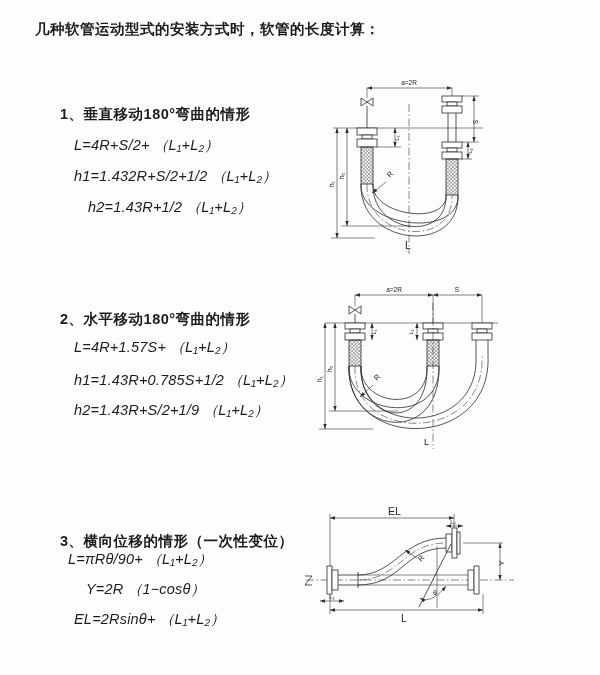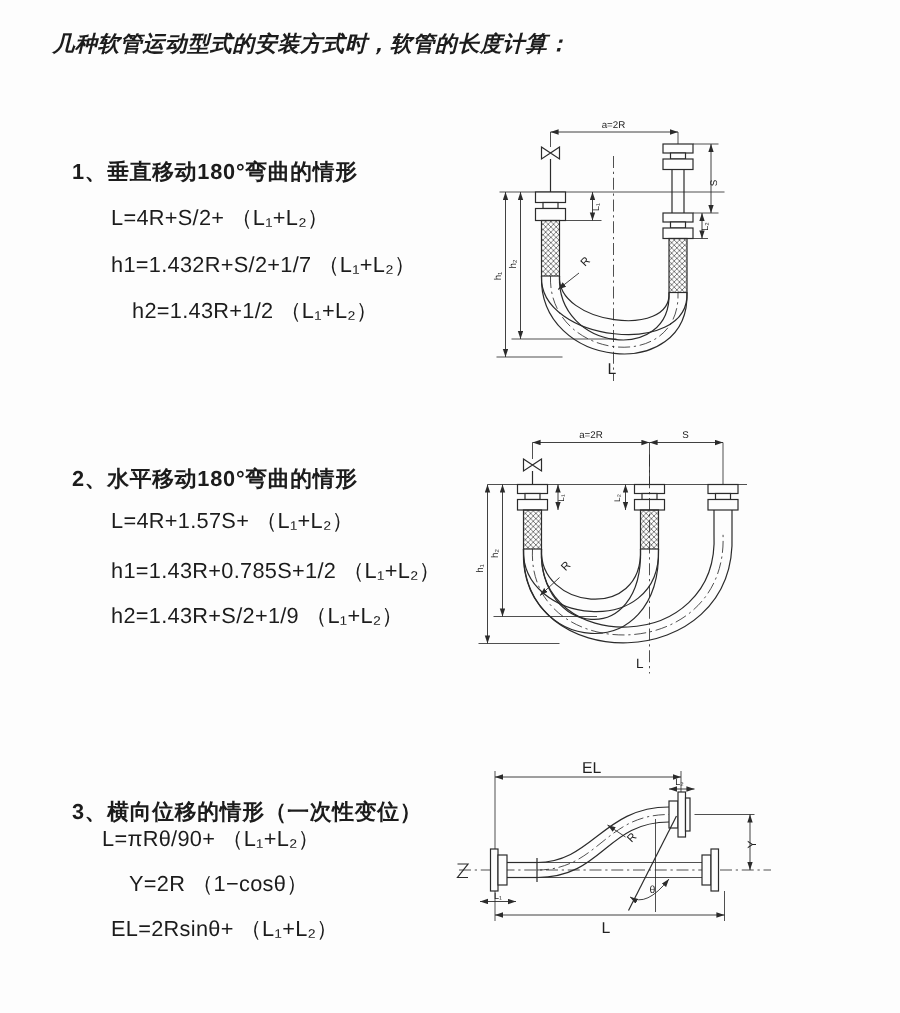--- a/index.html
+++ b/index.html
@@ -1,23 +1,23 @@
 <!DOCTYPE html>
 <html><head>
 <meta charset="utf-8">
 <style>
   html,body{margin:0;padding:0;}
   body{
     width:600px;height:675px;position:relative;background:#fdfdfd;
     font-family:"Liberation Sans","DejaVu Sans",sans-serif;color:#1c1c1c;
     overflow:hidden;
   }
-  .title{position:absolute;left:35px;top:20px;font-size:14.5px;font-weight:bold;letter-spacing:.5px;font-style:italic;}
-  .heading{position:absolute;font-size:14.5px;font-weight:bold;letter-spacing:.5px;white-space:nowrap;}
-  .formula{position:absolute;font-size:14.5px;font-weight:normal;letter-spacing:.2px;white-space:nowrap;}
+  .title{position:absolute;left:35px;top:20px;font-size:14.5px;font-weight:bold;letter-spacing:.5px;}
+  .heading{position:absolute;font-size:14.5px;font-weight:bold;letter-spacing:.5px;white-space:nowrap;margin-left:12px;}
+  .formula{position:absolute;font-size:14.5px;font-weight:normal;letter-spacing:.2px;white-space:nowrap;font-style:italic;}
   svg{position:absolute;overflow:visible;}
   svg text{font-family:"Liberation Sans","DejaVu Sans",sans-serif;fill:#222;}
   .ln{stroke:#2b2b2b;stroke-width:0.8;fill:none;}
   .thin{stroke:#2b2b2b;stroke-width:0.55;fill:none;}
   .dim{stroke:#2b2b2b;stroke-width:0.6;fill:none;}
   .cl{stroke:#2b2b2b;stroke-width:0.55;fill:none;stroke-dasharray:8 2.5 1.5 2.5;}
   .flange{stroke:#2b2b2b;stroke-width:0.8;fill:#fdfdfd;}
   .hose{stroke:#2b2b2b;stroke-width:0.8;fill:url(#hatch);}
   .lblS{font-size:6.5px;}
   .lblM{font-size:7.5px;}
@@ -34,21 +34,21 @@
     <marker id="arr" markerWidth="11" markerHeight="8" refX="9" refY="3" orient="auto-start-reverse" markerUnits="strokeWidth">
       <path d="M0,0 L9,3 L0,6 Z" fill="#2b2b2b"></path>
     </marker>
   </defs>
 </svg>
 
 <div class="title">几种软管运动型式的安装方式时，软管的长度计算：</div>
 
 <div class="heading" style="left:48px;top:105px">1、垂直移动180°弯曲的情形</div>
 <div class="formula" style="left:74px;top:136px">L=4R+S/2+ （L₁+L₂）</div>
-<div class="formula" style="left:74px;top:167px">h1=1.432R+S/2+1/7 （L₁+L₂）</div>
+<div class="formula" style="left:74px;top:167px">h1=1.432R+S/2+1/2 （L₁+L₂）</div>
 <div class="formula" style="left:88px;top:198px">h2=1.43R+1/2 （L₁+L₂）</div>
 
 <svg style="left:313px;top:76px" width="285" height="190" viewBox="0 0 285 190">
 
   <g>
     <line class="dim" x1="54" y1="12" x2="139" y2="12" marker-start="url(#arr)" marker-end="url(#arr)"></line>
     <text class="lblS" x="96" y="9" text-anchor="middle">a=2R</text>
   </g>
 
   <line class="thin" x1="54" y1="12" x2="54" y2="22"></line>

